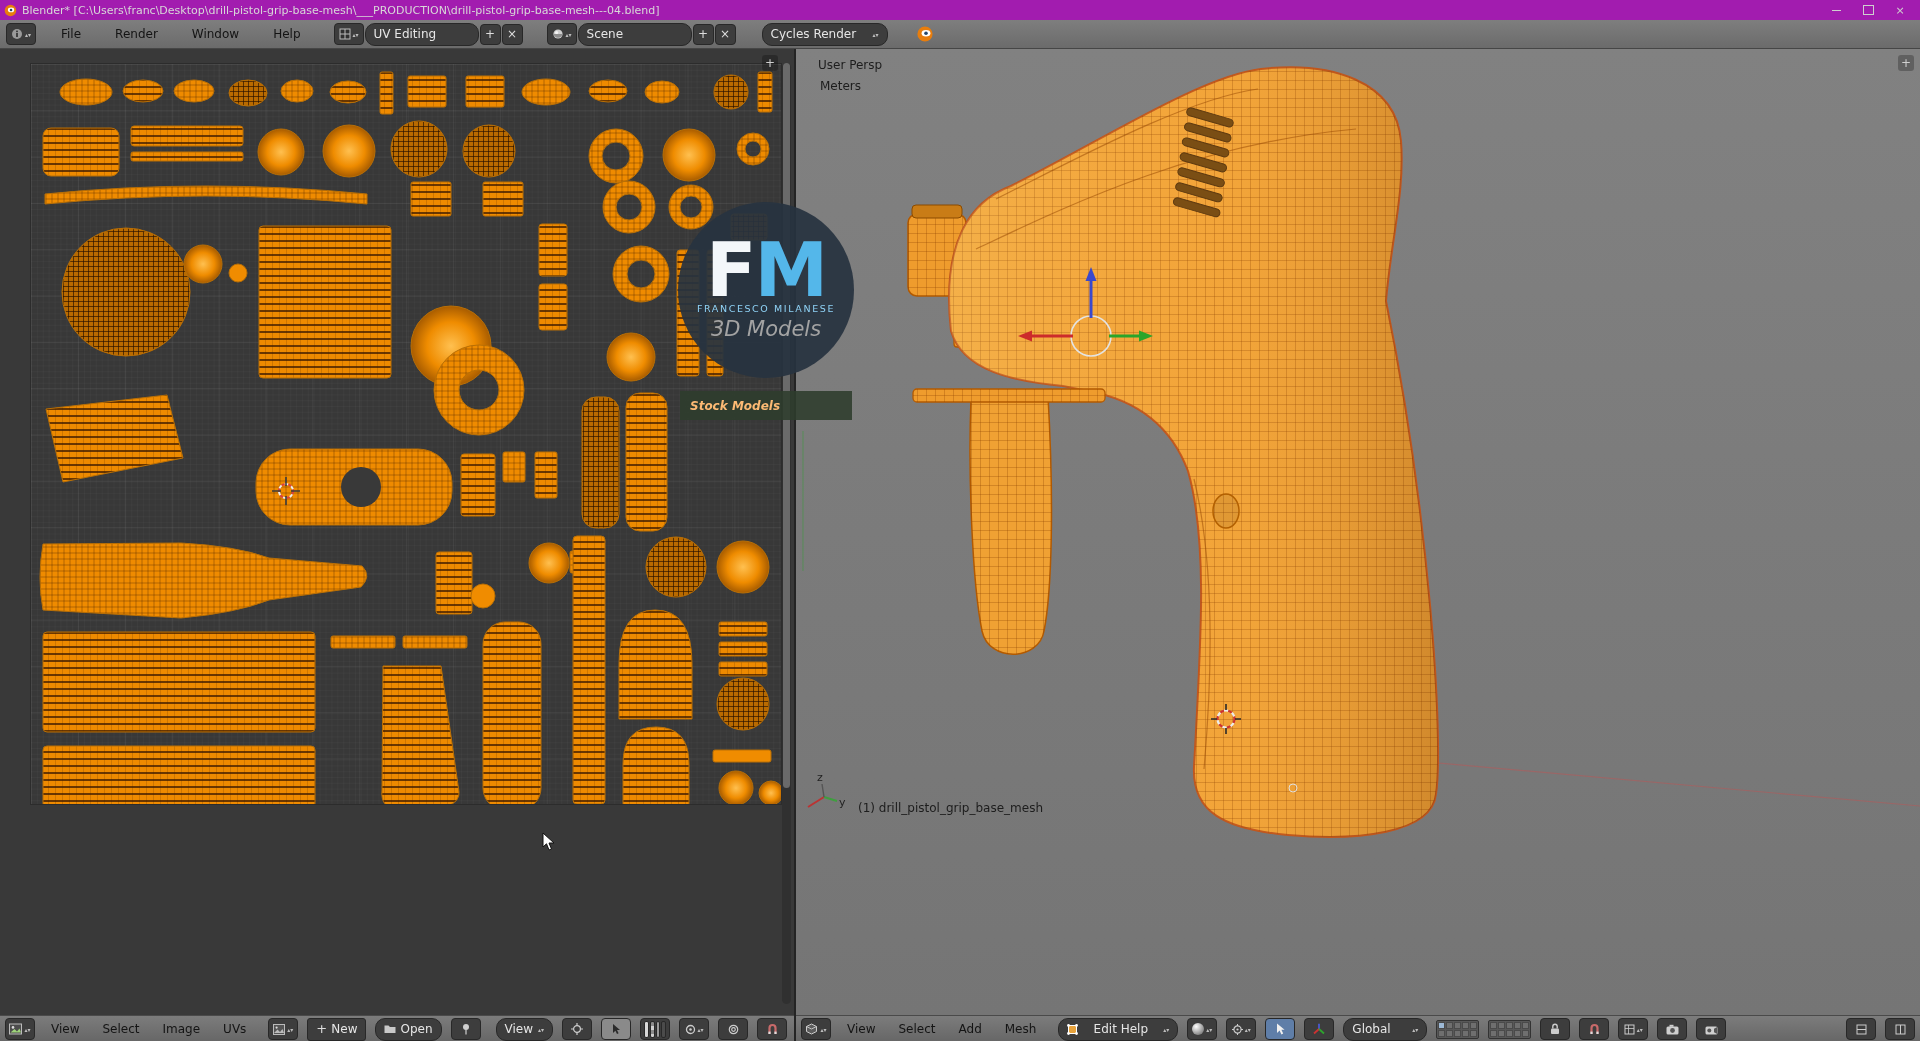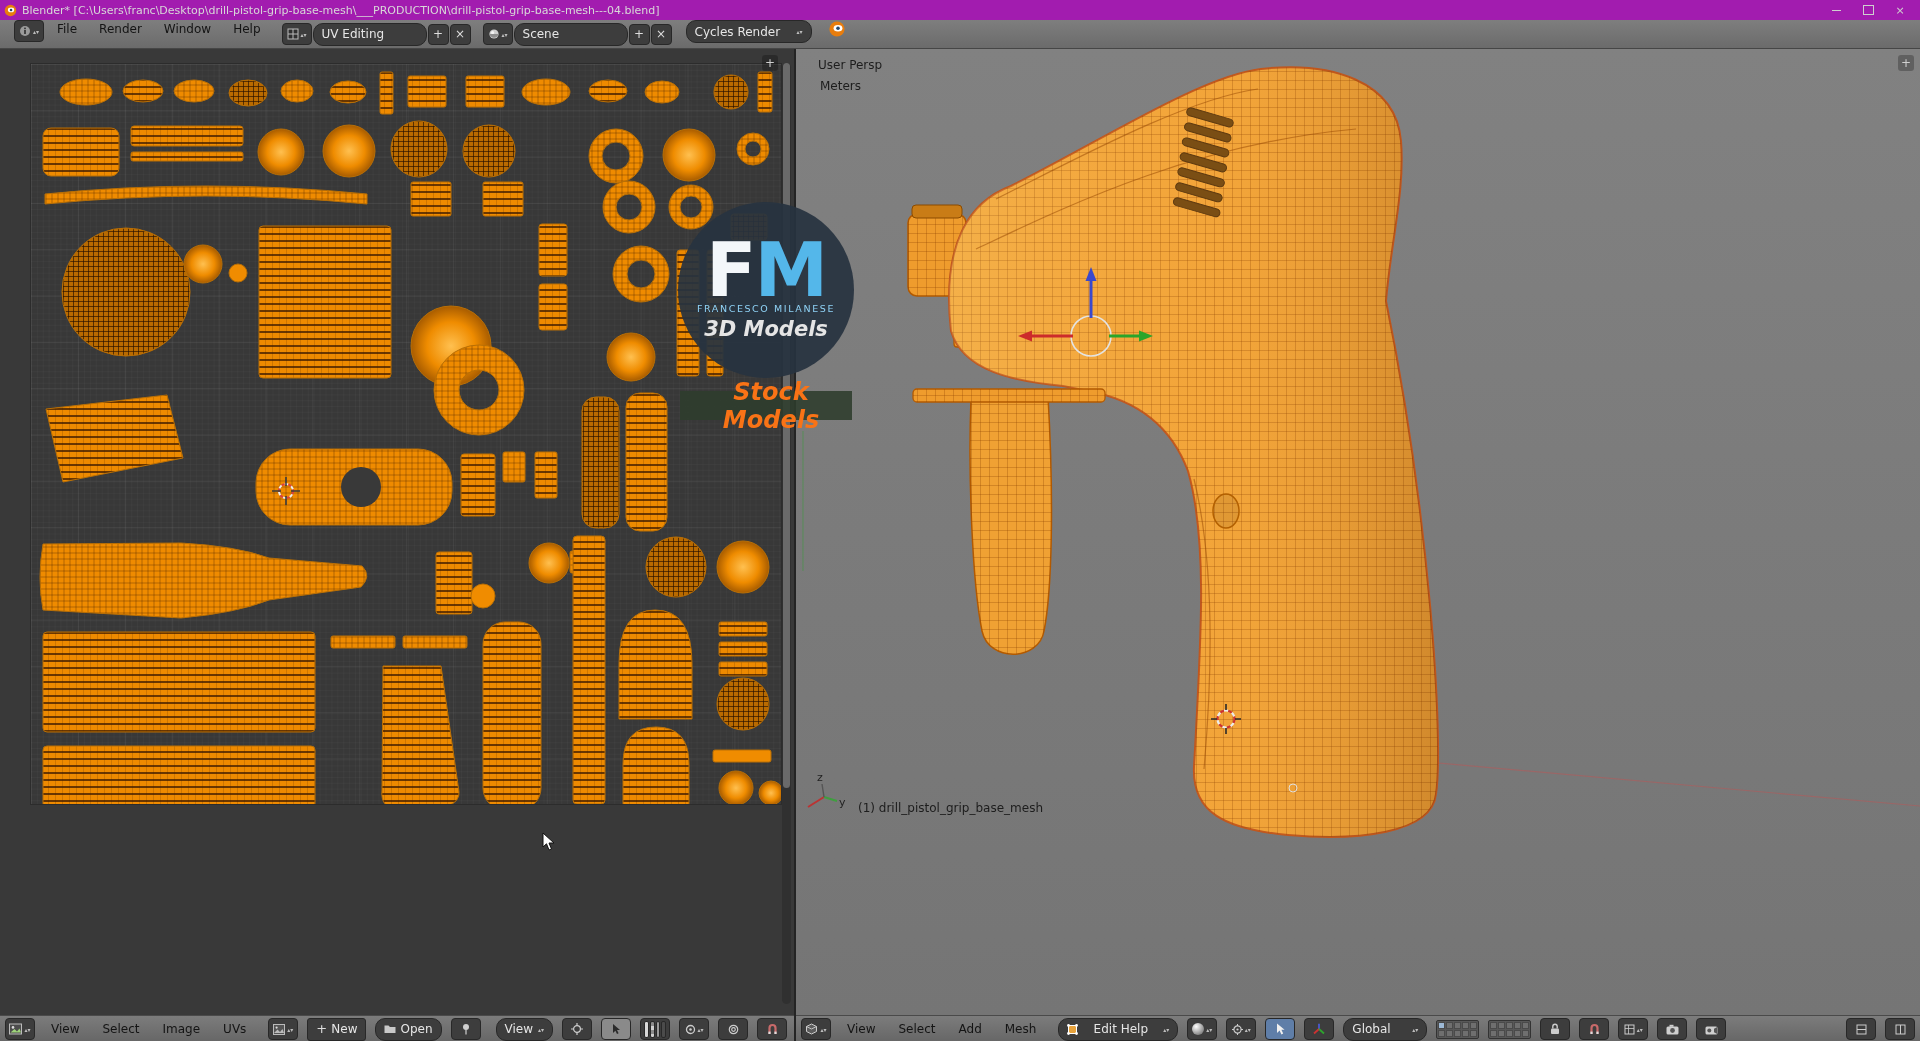--- a/index.html
+++ b/index.html
@@ -8,21 +8,21 @@
   
   .titlebar{height:20px;background:#a21caf;display:flex;align-items:center;color:#d8d8d8;font-size:11px;}
   .titlebar .appicon{width:13px;height:13px;margin:0 5px 0 4px;}
   .titlebar .title{flex:1;white-space:nowrap;overflow:hidden;}
   .winbtns{display:flex;align-items:center;gap:0;margin-right:4px;}
   .winbtn{width:32px;height:18px;display:flex;align-items:center;justify-content:center;color:#cfcfcf;font-size:11px;}
   .winbtn .bar{width:9px;height:1px;background:#cfcfcf;}
   .winbtn .box{width:9px;height:8px;border:1px solid #cfcfcf;}
   
   .infobar{height:28px;background:linear-gradient(#7e7e7e,#6b6b6b);border-bottom:1px solid #464646;
-           display:flex;padding:0 14px;gap:4px;color:#111;font-size:12px;}
+           display:flex;align-items:center;padding:0 6px;gap:16px;color:#111;font-size:12px;}
   .menu{padding:2px 9px;color:#141414;cursor:default;}
   .dd{background:#3d3d3d;border:1px solid #282828;border-radius:10px;color:#e6e6e6;
       display:flex;align-items:center;gap:5px;padding:2px 8px;height:17px;font-size:12px;}
   .dd.sq{border-radius:3px;}
   .ud{display:flex;flex-direction:column;line-height:5px;font-size:6px;color:#bdbdbd;}
   .sqbtn{width:19px;height:19px;background:#3d3d3d;border:1px solid #282828;border-radius:4px;color:#ddd;
          display:flex;align-items:center;justify-content:center;font-size:12px;}
   .dbgroup{display:flex;align-items:center;gap:1px;margin-left:8px;}
   .ibtn{height:20px;min-width:22px;background:#3d3d3d;border:1px solid #282828;border-radius:4px;
         display:flex;align-items:center;justify-content:center;gap:2px;padding:0 3px;}
@@ -62,23 +62,23 @@
   .v3d{position:absolute;left:796px;right:0;top:0;height:100%;}
   .v3d-canvas{position:absolute;left:0;top:0;right:0;bottom:26px;background:linear-gradient(#818181,#757575);overflow:hidden;}
   .ov-text{position:absolute;color:#1d1d1d;font-size:12px;white-space:nowrap;}
   
   .watermark{position:absolute;left:678px;top:202px;z-index:60;pointer-events:none;text-align:center;}
   .wm-circle{width:176px;height:176px;border-radius:50%;background:rgba(39,51,63,0.93);
       display:flex;flex-direction:column;align-items:center;justify-content:center;}
   .wm-fm{font-size:74px;font-weight:bold;line-height:.85;letter-spacing:-2px;}
   .wm-fm .f{color:#f3f7fa;} .wm-fm .m{color:#54b7ea;}
   .wm-name{font-size:9.5px;letter-spacing:1.6px;color:#8fd2f6;margin-top:2px;}
-  .wm-tag{font-size:21px;font-style:italic;color:#e5e5e5;margin-top:3px;font-weight:bold;}
+  .wm-tag{font-size:21px;font-style:italic;color:#a3a3a3;margin-top:3px;}
   .wm-stock{margin:13px auto 0;width:172px;height:29px;background:rgba(45,60,44,0.88);display:flex;align-items:center;
-      padding-left:10px;box-sizing:border-box;font-size:24px;font-weight:bold;font-style:italic;color:#f97316;}
+      padding-left:10px;box-sizing:border-box;font-size:12px;font-weight:bold;font-style:italic;color:#fdba74;}
   
   .cursor2d{position:absolute;pointer-events:none;}
   .mousecursor{position:absolute;z-index:99;pointer-events:none;}
   .spacer{flex:1;}
 </style>
 </head>
 <body>
 
 <div class="titlebar">
   <svg class="appicon" viewBox="0 0 14 14">

